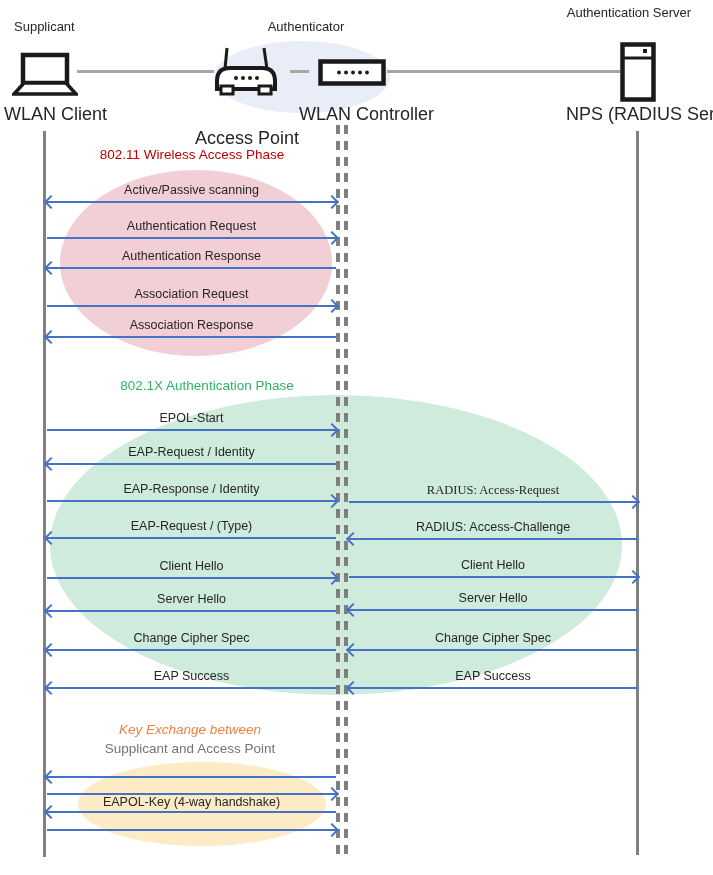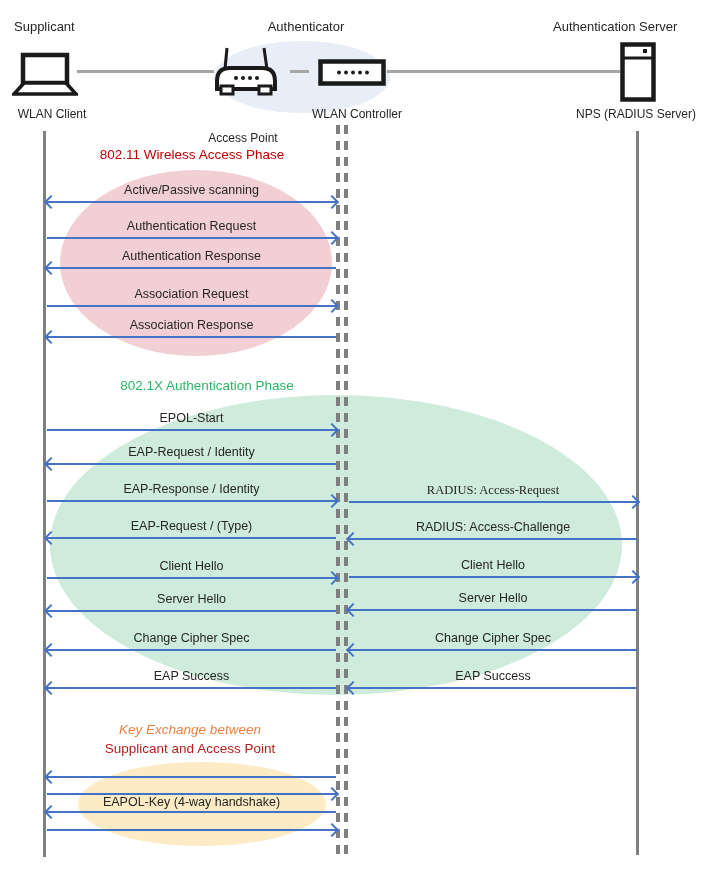--- a/index.html
+++ b/index.html
@@ -2,21 +2,21 @@
 <html><head>
 <meta charset="utf-8">
 <style>
   html,body{margin:0;padding:0;background:#ffffff;}
   #stage{
     position:relative;width:713px;height:875px;background:#ffffff;overflow:hidden;
     font-family:"Liberation Sans", sans-serif;color:#262626;
   }
   .abs{position:absolute;}
   .lbl{position:absolute;font-size:13px;line-height:16px;white-space:nowrap;z-index:4;}
-  .devlbl{position:absolute;font-size:12px;line-height:15px;text-align:center;white-space:nowrap;z-index:4;}
+  .devlbl{position:absolute;font-size:18px;line-height:15px;text-align:center;white-space:nowrap;z-index:4;}
   .ellipse{position:absolute;border-radius:50%;z-index:1;}
   .lifeline{position:absolute;width:3px;background:#808080;z-index:2;}
   .dashline{position:absolute;width:4px;z-index:2;
     background:repeating-linear-gradient(to bottom,#7f7f7f 0 9px,rgba(0,0,0,0) 9px 16px);}
   .hline{position:absolute;height:3px;background:#a6a6a6;z-index:2;}
   .msg{position:absolute;font-size:12.5px;line-height:17px;height:17px;text-align:center;
        white-space:nowrap;z-index:4;color:#262626;}
   .mc-l{left:47px;width:289px;}
   .mc-r{left:349px;width:288px;}
   .ptitle{position:absolute;font-size:13.5px;line-height:18px;text-align:center;white-space:nowrap;z-index:4;}
@@ -31,21 +31,21 @@
 
 <div id="stage">
 
   <div class="ellipse" style="left:214px;top:41px;width:176px;height:72px;background:#E9EDF7;"></div>
   <div class="ellipse" style="left:60px;top:170px;width:272px;height:186px;background:#F2CED5;"></div>
   <div class="ellipse" style="left:50px;top:395px;width:572px;height:300px;background:#CEEBDC;"></div>
   <div class="ellipse" style="left:78px;top:762px;width:248px;height:84px;background:#FCEBC5;"></div>
 
   <div class="lbl" style="left:14px;top:19px;">Supplicant</div>
   <div class="lbl" style="left:236px;top:19px;width:140px;text-align:center;">Authenticator</div>
-  <div class="lbl" style="left:553px;top:19px;width:152px;text-align:left;">Authentication Server</div>
+  <div class="lbl" style="left:553px;top:5px;width:152px;text-align:center;">Authentication Server</div>
 
   <div class="hline" style="left:77px;top:70px;width:137px;"></div>
   <div class="hline" style="left:290px;top:70px;width:19px;"></div>
   <div class="hline" style="left:387px;top:70px;width:233px;"></div>
 
   <div class="abs" style="left:12px;top:52px;z-index:3;">
     <svg width="66" height="46" viewBox="0 0 66 46">
       <rect x="11" y="3" width="44" height="28" fill="#ffffff" stroke="#1a1a1a" stroke-width="4.5"></rect>
       <polygon points="2,42 12,31 54,31 64,42" fill="#ffffff" stroke="#1a1a1a" stroke-width="3.5"></polygon>
     </svg>
@@ -185,21 +185,21 @@
   <div class="arrow mc-r" style="top:649px;">
       <span class="hd hd-l"></span>
     </div>
 
   <div class="msg mc-r" style="top:668px;">EAP Success</div>
   <div class="arrow mc-r" style="top:687px;">
       <span class="hd hd-l"></span>
     </div>
 
   <div class="ptitle" style="left:60px;top:721px;width:260px;color:#ED8144;font-style:italic;">Key Exchange between</div>
-  <div class="ptitle" style="left:60px;top:740px;width:260px;color:#b91c1c;">Supplicant and Access Point</div>
+  <div class="ptitle" style="left:60px;top:740px;width:260px;color:#737373;">Supplicant and Access Point</div>
 
   <div class="arrow mc-l" style="top:776px;">
       <span class="hd hd-l"></span>
     </div>
   <div class="arrow mc-l" style="top:793px;">
       <span class="hd hd-r"></span>
     </div>
   <div class="msg mc-l" style="top:794px;">EAPOL-Key (4-way handshake)</div>
   <div class="arrow mc-l" style="top:811px;">
       <span class="hd hd-l"></span>

